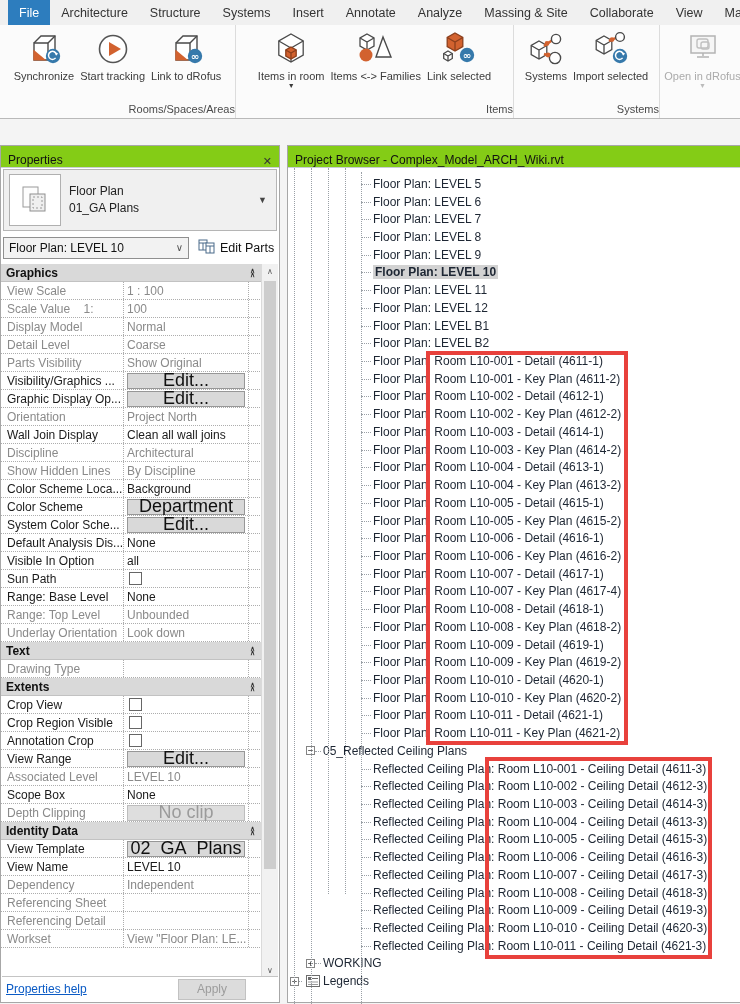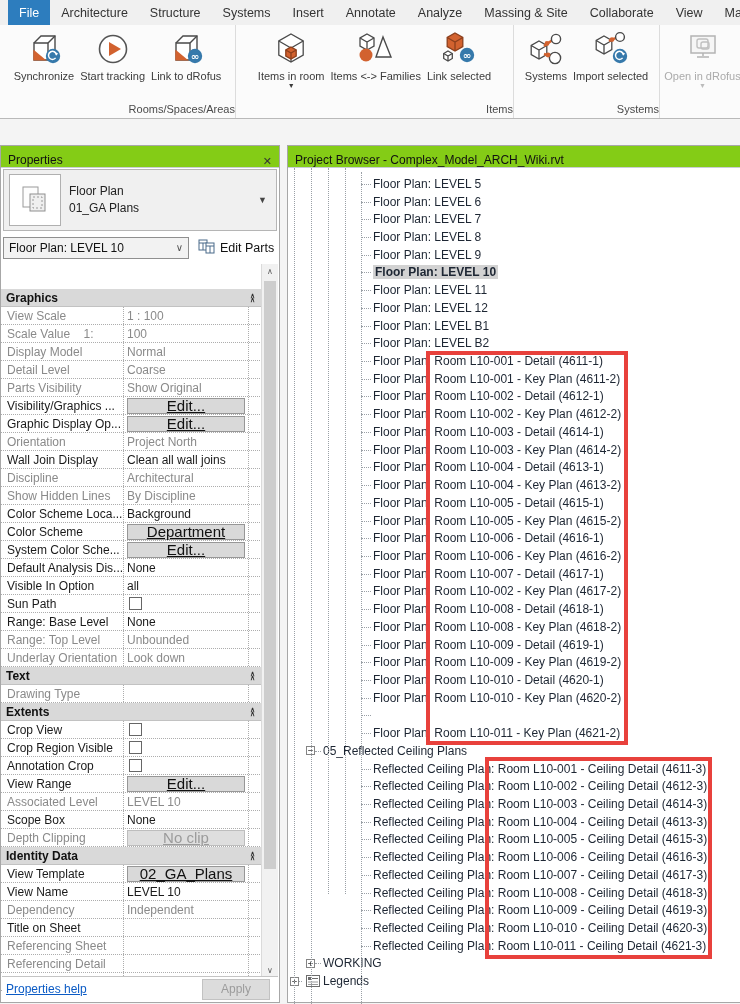--- a/index.html
+++ b/index.html
@@ -41,49 +41,49 @@
   #typesel .caret{margin-left:auto;margin-right:9px;color:#444;font-size:9px;}
 
   
   #comborow{position:absolute;top:89px;left:2px;width:274px;height:25px;display:flex;align-items:center;}
   #combo{width:186px;height:22px;box-sizing:border-box;border:1px solid #8f8f8f;background:#f2f2f2;
          font-size:12px;color:#111;display:flex;align-items:center;padding:0 5px;}
   #combo .caret{margin-left:auto;color:#555;font-size:10px;}
   #edittype{display:flex;align-items:center;gap:5px;margin-left:9px;font-size:12.5px;color:#111;}
 
   
-  #grid{position:absolute;top:118px;left:0;width:261px;height:714px;overflow:hidden;font-size:12px;margin-top:25px;}
+  #grid{position:absolute;top:118px;left:0;width:261px;height:714px;overflow:hidden;font-size:12px;}
   .phead{height:18px;background:#d9d9d9;border-bottom:1px solid #c2c2c2;display:flex;align-items:center;
          padding:0 5px;font-weight:bold;color:#111;box-sizing:border-box;}
   .phead .chev{margin-left:auto;display:flex;flex-direction:column;font-size:7px;line-height:4px;color:#333;padding-right:2px;}
   .prow{height:18px;display:flex;border-bottom:1px dotted #adadad;box-sizing:border-box;}
   .prow .pl{width:123px;box-sizing:border-box;padding:2px 2px 0 6px;border-right:1px dotted #adadad;
             color:#1a1a1a;overflow:hidden;white-space:pre;}
   .prow .pv{width:125px;box-sizing:border-box;border-right:1px dotted #adadad;color:#1a1a1a;
             overflow:hidden;white-space:nowrap;display:flex;align-items:center;padding:0 3px;}
   .prow .sp{flex:1;}
   .prow.disabled .pl,.prow.disabled .pv{color:#8a8a8a;}
-  .pbtn{flex:1;height:14px;background:#d9d9d9;border:1px solid #979797;font-size:15px;color:#111;
-        display:flex;align-items:center;justify-content:center;line-height:13px;text-decoration:underline;}
+  .pbtn{flex:1;height:14px;background:#d9d9d9;border:1px solid #979797;font-size:18px;color:#111;
+        display:flex;align-items:center;justify-content:center;line-height:13px;}
   .pbtn.dis{color:#9b9b9b;background:#dedede;border-color:#bdbdbd;}
   .cb{width:11px;height:11px;border:1px solid #666;background:#fff;margin-left:2px;}
 
   
   .vscroll{position:absolute;background:#f1f1f1;border-left:1px solid #dadada;box-sizing:border-box;}
   .vscroll .sarrow{position:absolute;left:0;width:100%;height:15px;text-align:center;
                    font-size:8px;color:#5b5b5b;line-height:15px;}
   .vscroll .sthumb{position:absolute;left:2px;right:2px;background:#cdcdcd;}
   #prop-scroll{top:118px;right:1px;width:17px;height:714px;}
   #brow-scroll{top:22px;right:1px;width:16px;height:834px;}
 
   
   #pfooter{position:absolute;bottom:1px;left:1px;right:1px;height:25px;border-top:1px solid #c4c4c4;
            background:#fff;display:flex;align-items:center;padding:0 4px;box-sizing:border-box;}
   #help{color:#0b5bc5;text-decoration:underline;font-size:12px;}
-  #apply{margin-left:auto;margin-right:4px;width:66px;height:19px;background:#dcdcdc;border:1px solid #c2c2c2;
+  #apply{margin-left:auto;margin-right:28px;width:66px;height:19px;background:#dcdcdc;border:1px solid #c2c2c2;
          color:#9c9c9c;font-size:12px;display:flex;align-items:center;justify-content:center;}
 
   
   #tree{position:absolute;top:22px;left:0;right:17px;bottom:1px;overflow:hidden;padding-top:7px;}
   .trow{height:17.72px;display:flex;align-items:center;font-size:12px;color:#1d2633;white-space:nowrap;}
   .trow.deep{padding-left:73px;}
   .trow.mid{padding-left:18px;}
   .trow.shallow{padding-left:2px;}
   .conn{border-bottom:1px dotted #9aa0a6;height:1px;margin-right:2px;}
   .conn.w10{width:10px;} .conn.w6{width:6px;} .conn.w3{width:3px;}
@@ -491,25 +491,20 @@
       <div class="prow">
         <span class="pl">View Name</span>
         <div class="pv">LEVEL 10</div>
         <div class="sp"></div>
       </div>
       <div class="prow disabled">
         <span class="pl">Dependency</span>
         <div class="pv">Independent</div>
         <div class="sp"></div>
       </div>
-      <div class="prow">
-        <span class="pl">Title on Sheet</span>
-        <div class="pv"></div>
-        <div class="sp"></div>
-      </div>
       <div class="prow disabled">
         <span class="pl">Referencing Sheet</span>
         <div class="pv"></div>
         <div class="sp"></div>
       </div>
       <div class="prow disabled">
         <span class="pl">Referencing Detail</span>
         <div class="pv"></div>
         <div class="sp"></div>
       </div>
@@ -626,21 +621,21 @@
       <div class="trow deep">
         <span class="conn w10"></span>
         <span class="tlabel">Floor Plan: Room L10-006 - Key Plan (4616-2)</span>
       </div>
       <div class="trow deep">
         <span class="conn w10"></span>
         <span class="tlabel">Floor Plan: Room L10-007 - Detail (4617-1)</span>
       </div>
       <div class="trow deep">
         <span class="conn w10"></span>
-        <span class="tlabel">Floor Plan: Room L10-002 - Key Plan (4617-2)</span>
+        <span class="tlabel">Floor Plan: Room L10-007 - Key Plan (4617-4)</span>
       </div>
       <div class="trow deep">
         <span class="conn w10"></span>
         <span class="tlabel">Floor Plan: Room L10-008 - Detail (4618-1)</span>
       </div>
       <div class="trow deep">
         <span class="conn w10"></span>
         <span class="tlabel">Floor Plan: Room L10-008 - Key Plan (4618-2)</span>
       </div>
       <div class="trow deep">
@@ -654,20 +649,21 @@
       <div class="trow deep">
         <span class="conn w10"></span>
         <span class="tlabel">Floor Plan: Room L10-010 - Detail (4620-1)</span>
       </div>
       <div class="trow deep">
         <span class="conn w10"></span>
         <span class="tlabel">Floor Plan: Room L10-010 - Key Plan (4620-2)</span>
       </div>
       <div class="trow deep">
         <span class="conn w10"></span>
+        <span class="tlabel">Floor Plan: Room L10-011 - Detail (4621-1)</span>
       </div>
       <div class="trow deep">
         <span class="conn w10"></span>
         <span class="tlabel">Floor Plan: Room L10-011 - Key Plan (4621-2)</span>
       </div>
       <div class="trow mid">
         <span class="ebox">−</span>
         <span class="conn w6"></span>
         <span class="tlabel">05_Reflected Ceiling Plans</span>
       </div>

